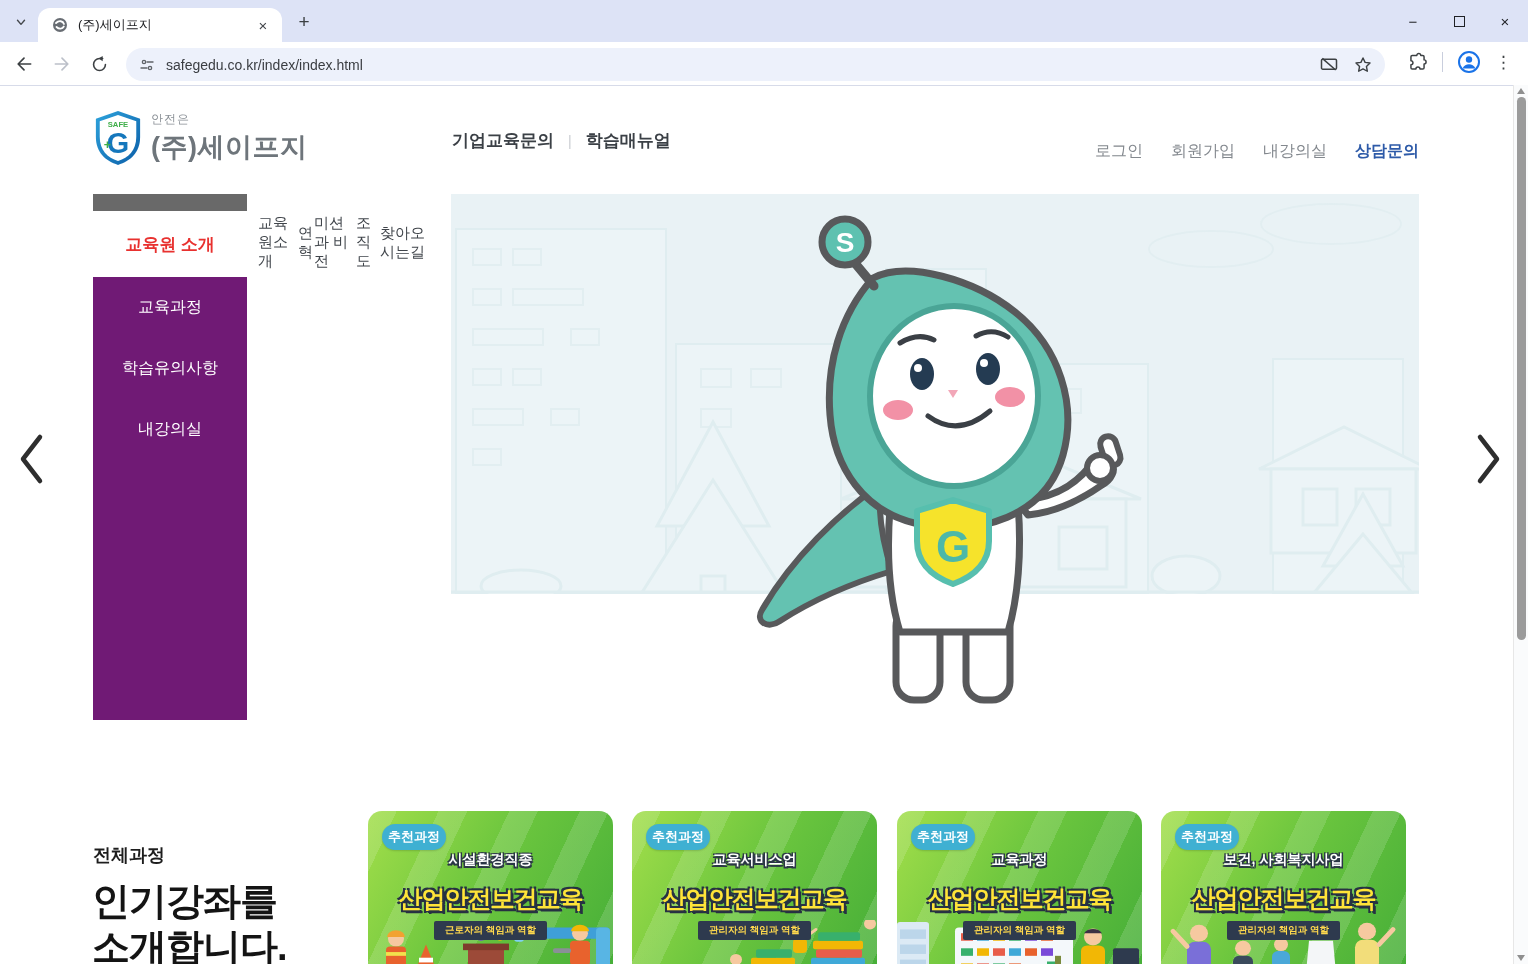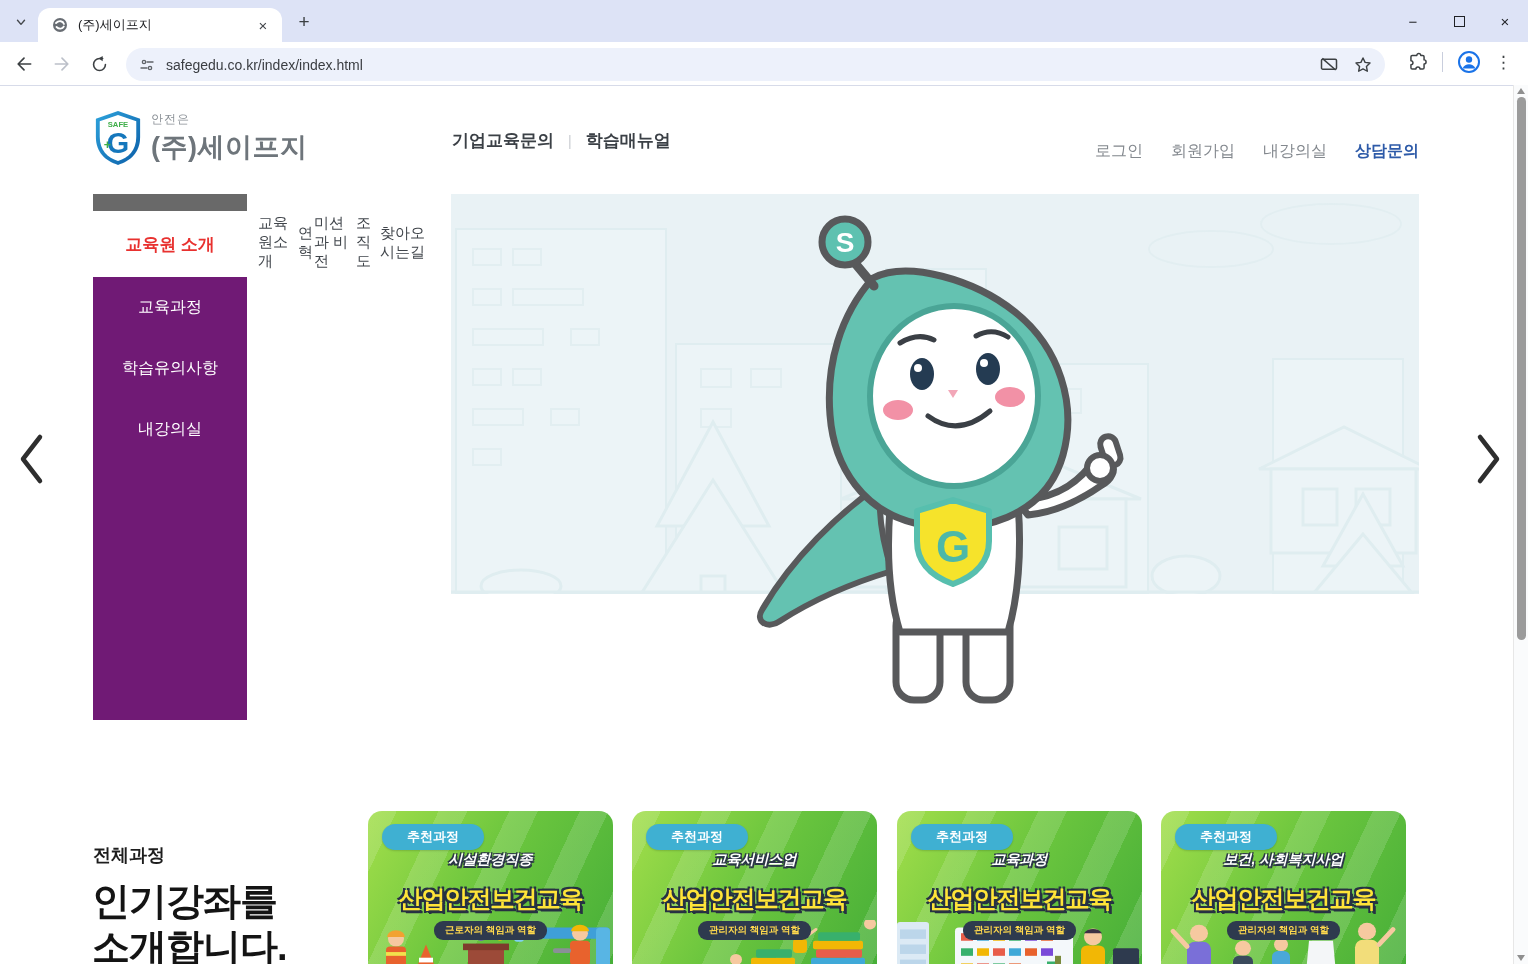--- a/index.html
+++ b/index.html
@@ -74,28 +74,28 @@
 
   
   .section-label { position:absolute; left:93px; top:843px; font-size:18px; font-weight:700; color:#1d1d1d; }
   .section-heading { position:absolute; left:92px; top:879px; font-size:38px; font-weight:800; color:#141414;
     line-height:1.2; letter-spacing:-1px; }
   .card { position:absolute; top:811px; width:245px; height:175px; border-radius:14px; overflow:hidden;
     background:linear-gradient(120deg,#a2de4a 0%,#6cc63e 45%,#44ad38 100%); cursor:pointer; }
   .card::before { content:""; position:absolute; inset:0;
     background:repeating-linear-gradient(115deg, rgba(255,255,255,0.14) 0 26px, rgba(255,255,255,0) 26px 64px); }
   .card-badge { position:absolute; left:14px; top:13px; background:#3fb0d2; color:#fff; font-size:13px;
-    font-weight:700; padding:4px 25px; border-radius:15px; box-shadow:0 1px 2px rgba(0,0,0,0.15);text-align:right; }
+    font-weight:700; padding:4px 6px; border-radius:15px; box-shadow:0 1px 2px rgba(0,0,0,0.15);text-align:right; }
   .card-text { position:absolute; top:40px; left:0; width:100%; text-align:center; }
   .card-category { font-size:14px; font-weight:800; color:#fff;
-    text-shadow:-1.5px -1.5px 0 #2b3647, 1.5px -1.5px 0 #2b3647, -1.5px 1.5px 0 #2b3647, 1.5px 1.5px 0 #2b3647, 0 2px 0 #2b3647;font-style:italic; }
+    text-shadow:-1.5px -1.5px 0 #2b3647, 1.5px -1.5px 0 #2b3647, -1.5px 1.5px 0 #2b3647, 1.5px 1.5px 0 #2b3647, 0 2px 0 #2b3647; }
   .card-title { margin-top:14px; font-size:24px; font-weight:900; color:#ffe438; letter-spacing:-1px;
     text-shadow:-2px -2px 0 #273243, 2px -2px 0 #273243, -2px 2px 0 #273243, 2px 2px 0 #273243, 3px 3px 0 #273243; }
   .card-sub { display:inline-block; margin-top:6px; background:#2e3a4e; color:#ffd94d; font-size:9.5px;
-    font-weight:700; padding:3px 11px; border-radius:9px; }
+    font-weight:700; padding:3px 11px; border-radius:2px; }
   .card-illus { position:absolute; left:0; bottom:0; width:100%; height:66px; }
 
   
   .scroll-track { position:absolute; left:1513px; top:85px; width:15px; height:879px; background:#fafbfc;
     border-left:1px solid #e7e7e7; }
   .scroll-thumb { position:absolute; left:3px; top:12px; width:9px; height:543px; background:#9b9b9b;
     border-radius:5px; cursor:pointer; }
   .scroll-arrow { position:absolute; left:3px; width:0; height:0; border-left:4.5px solid transparent;
     border-right:4.5px solid transparent; cursor:pointer; }
   .scroll-arrow.up { top:3px; border-bottom:6px solid #8f8f8f; }

